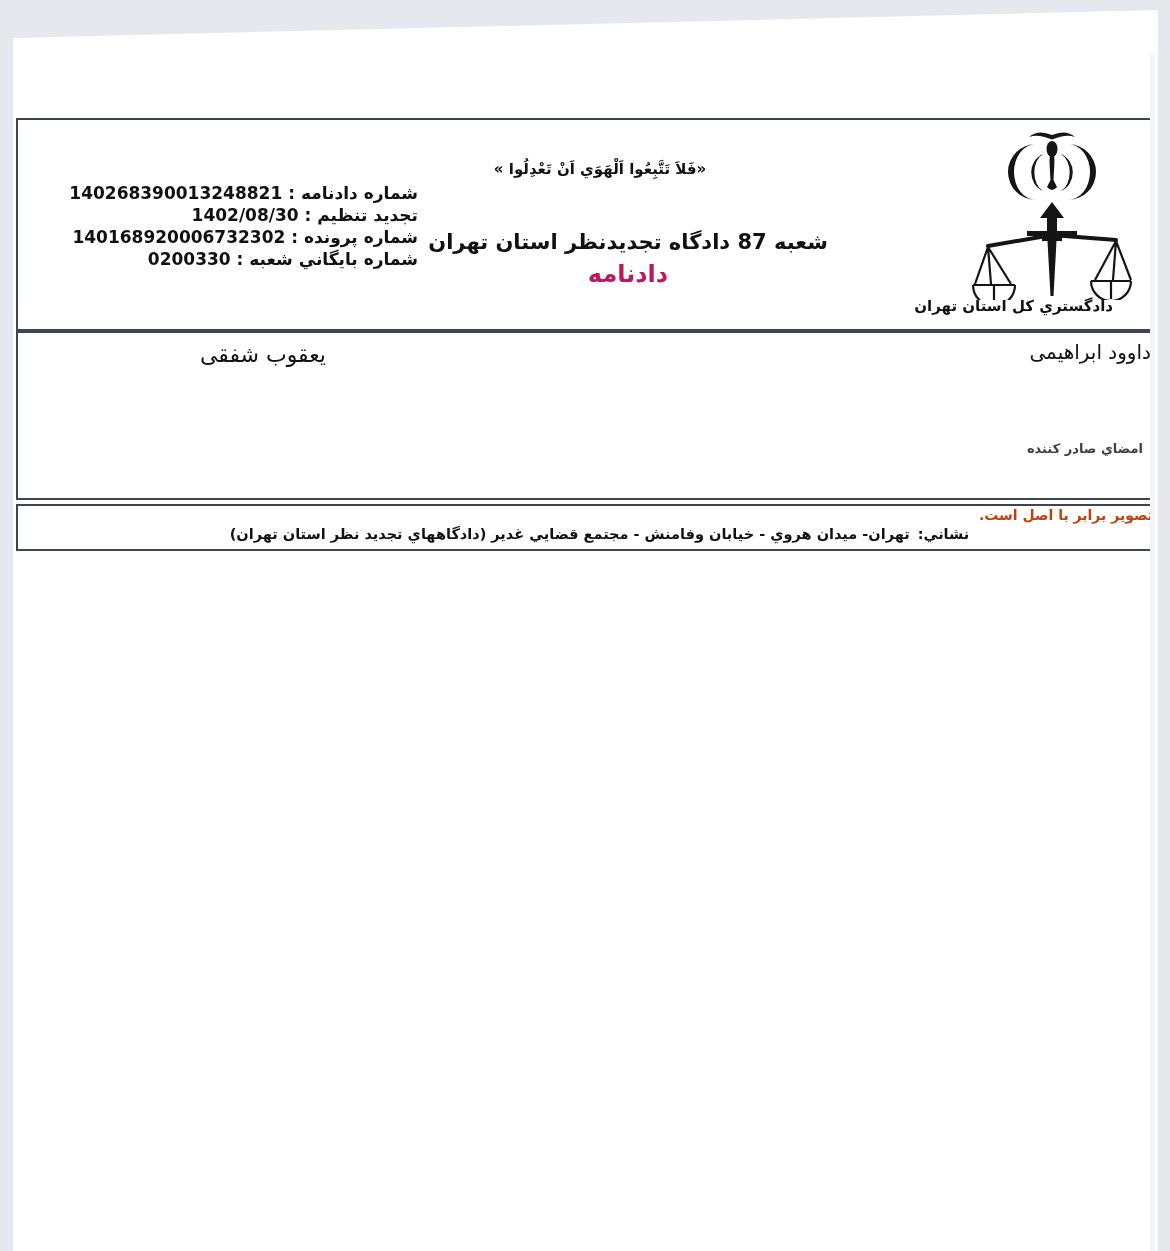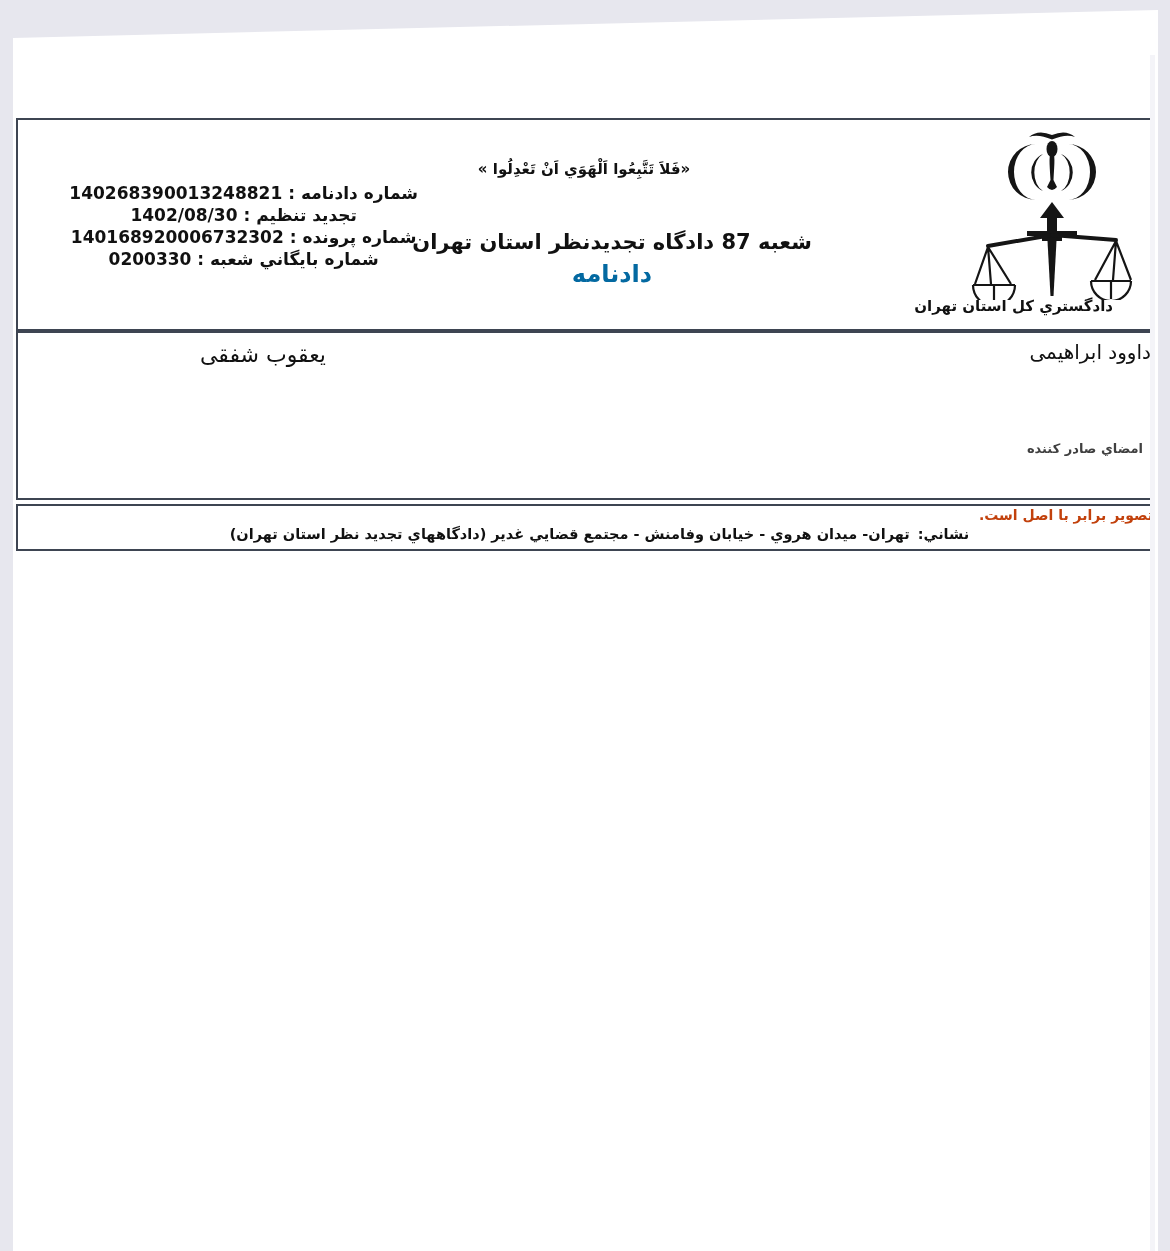--- a/index.html
+++ b/index.html
@@ -12,26 +12,26 @@
   .box{position:absolute;left:3px;width:1139px;border:2px solid #3e4552;background:#fff;box-sizing:border-box;}
   .header-box{top:108px;height:213px;}
   .middle-box{top:321px;height:169px;}
   .bottom-box{top:494px;height:47px;}
 
   
   .emblem{position:absolute;left:auto;right:20px;top:8px;width:162px;height:172px;}
   .emblem svg{display:block;}
   .emblem-caption{position:absolute;right:40px;top:177px;width:260px;text-align:right;
                   font-weight:bold;font-size:15px;white-space:nowrap;}
-  .center-col{position:absolute;left:364px;top:0;width:460px;height:100%;}
+  .center-col{position:absolute;left:380px;top:0;width:460px;height:100%;}
   .center-col > div{position:absolute;left:0;right:0;text-align:center;white-space:nowrap;}
   .verse{top:40px;font-size:15px;font-weight:bold;transform:translateX(-28px);}
   .branch{top:110px;font-size:21px;font-weight:bold;}
-  .doctype{top:140px;font-size:24px;font-weight:bold;color:#0369a1;}
-  .numbers{position:absolute;right:735px;top:62px;text-align:center;font-weight:bold;
+  .doctype{top:140px;font-size:24px;font-weight:bold;color:#be185d;}
+  .numbers{position:absolute;right:735px;top:62px;text-align:right;font-weight:bold;
            font-size:17px;line-height:22px;white-space:nowrap;}
   .numrow .val{letter-spacing:0.3px;}
 
   
   .name-right{position:absolute;right:2px;top:7px;font-size:20px;white-space:nowrap;}
   .name-left{position:absolute;left:182px;top:9px;font-size:22px;white-space:nowrap;}
   .signature{position:absolute;right:10px;top:108px;font-size:13px;font-weight:bold;color:#404040;white-space:nowrap;}
 
   
   .certify{position:absolute;left:0;right:0;top:1px;font-size:14px;

